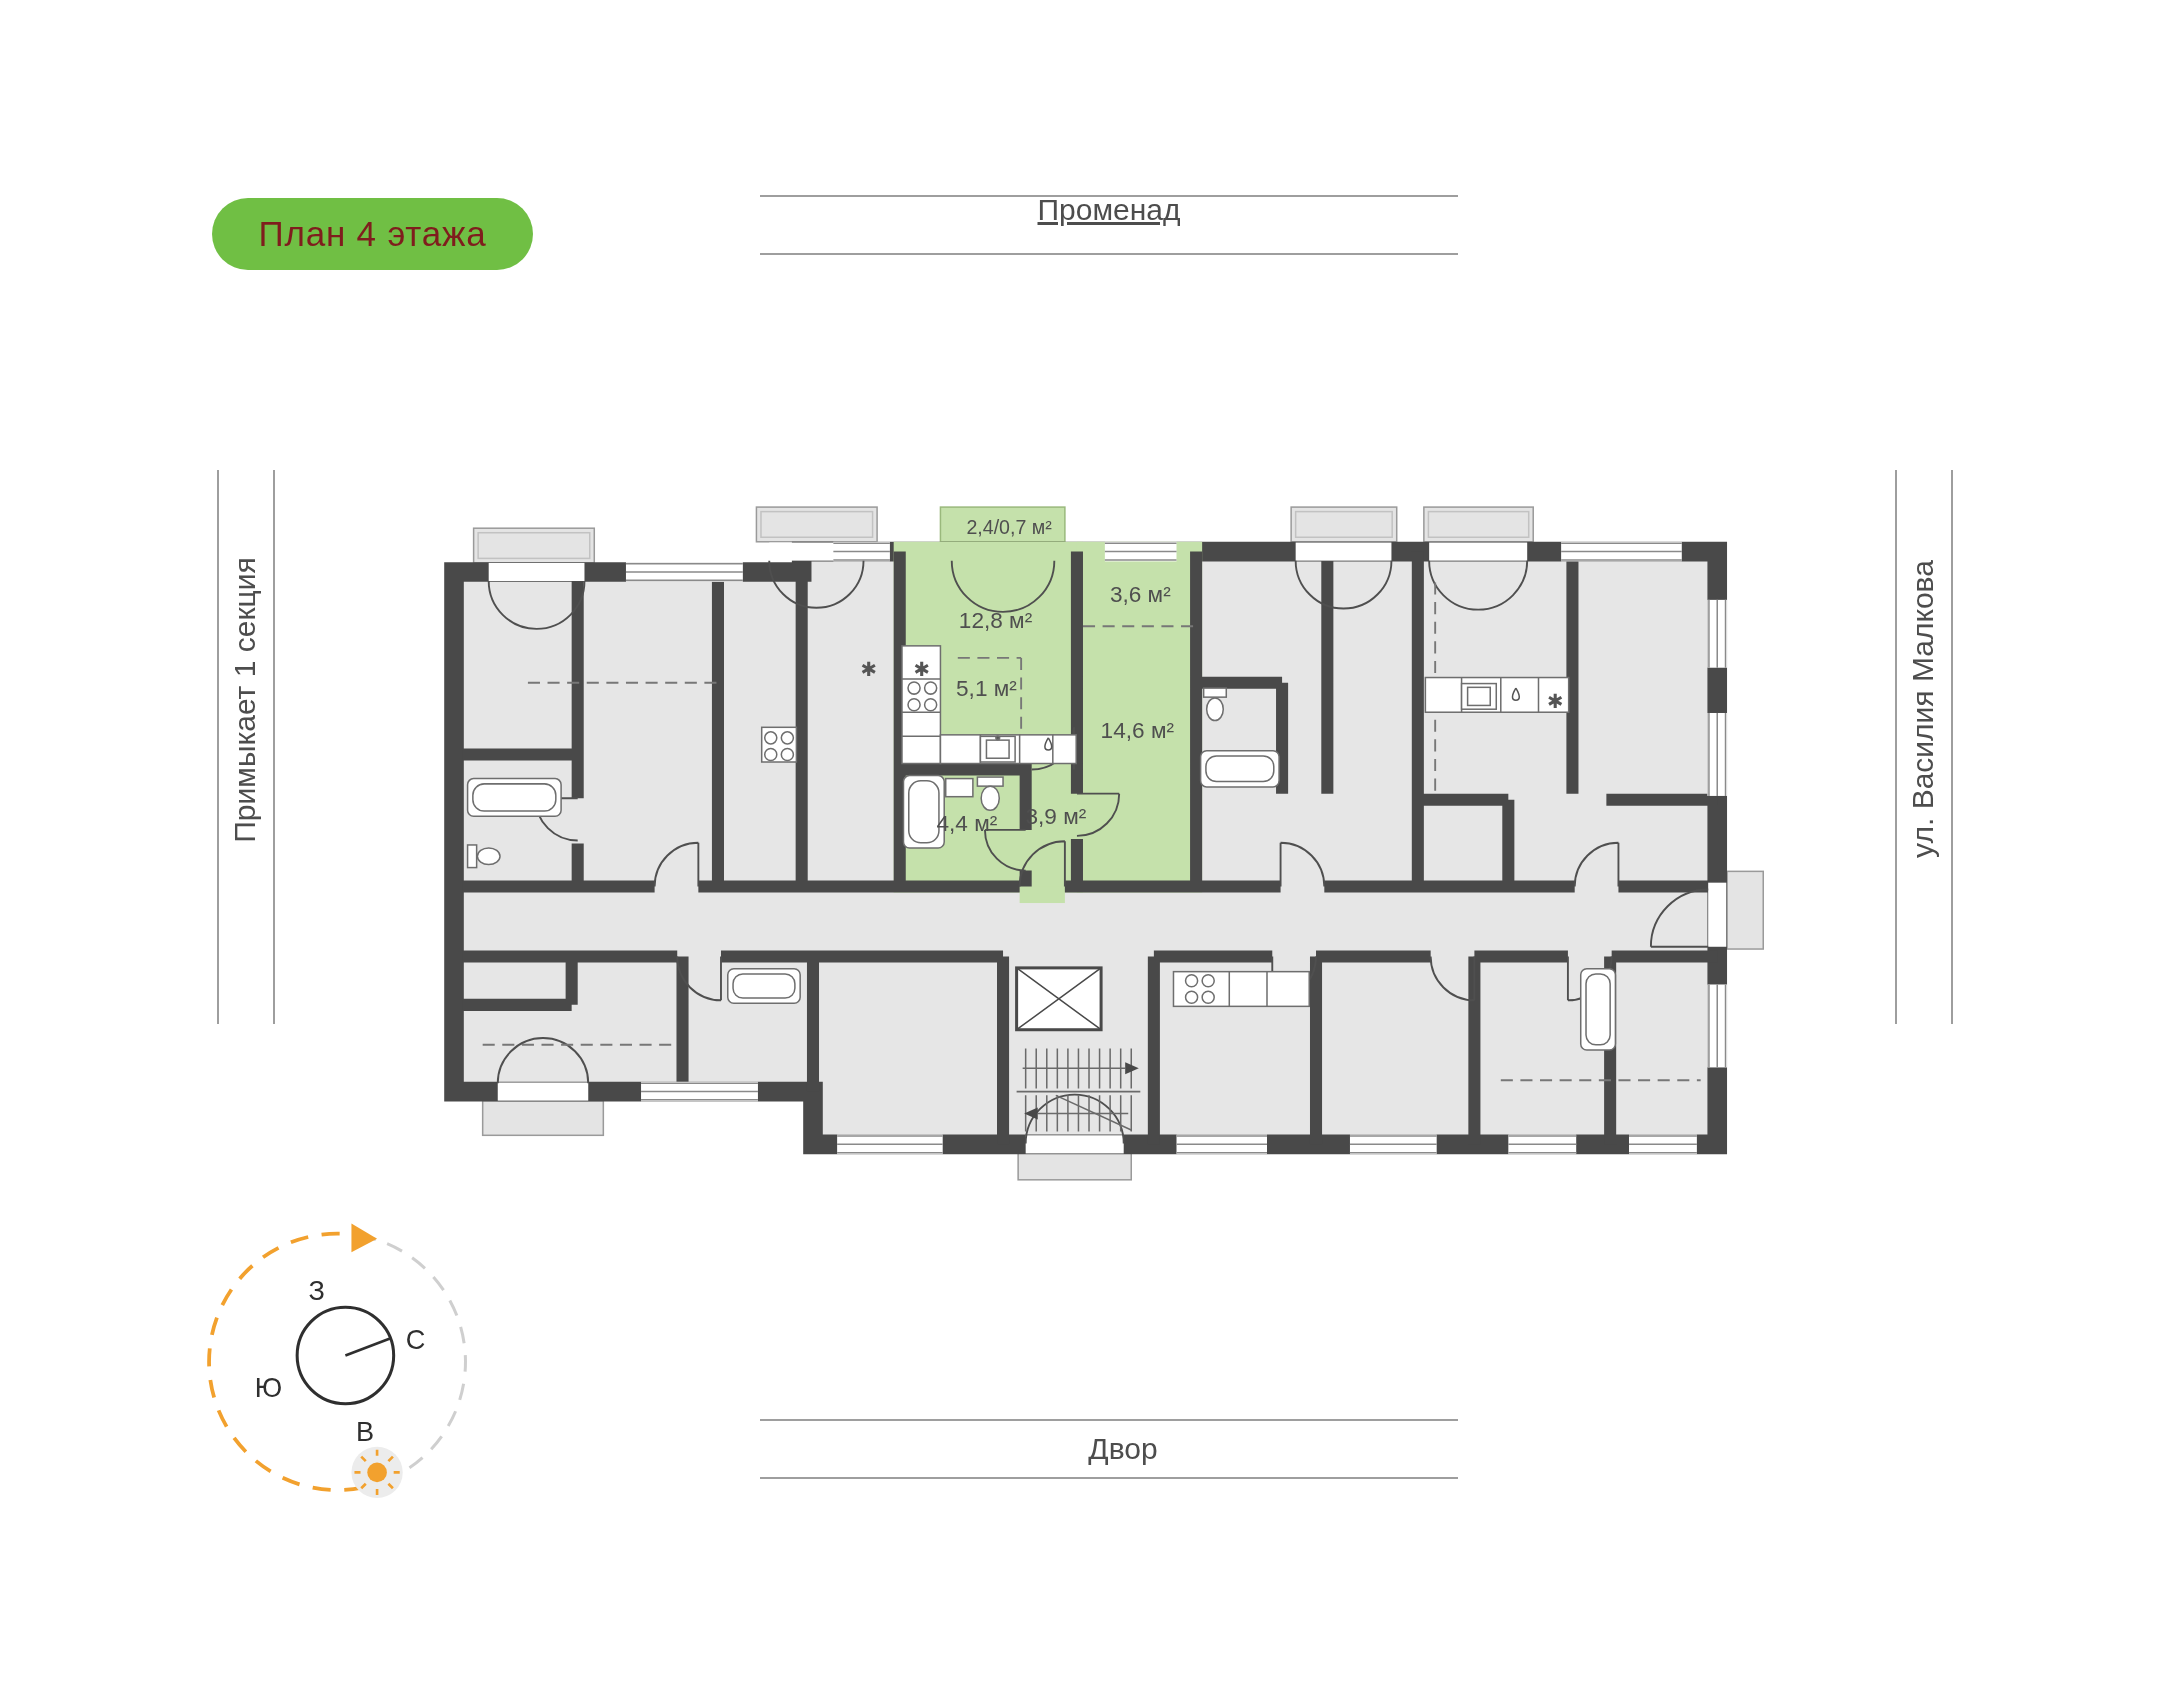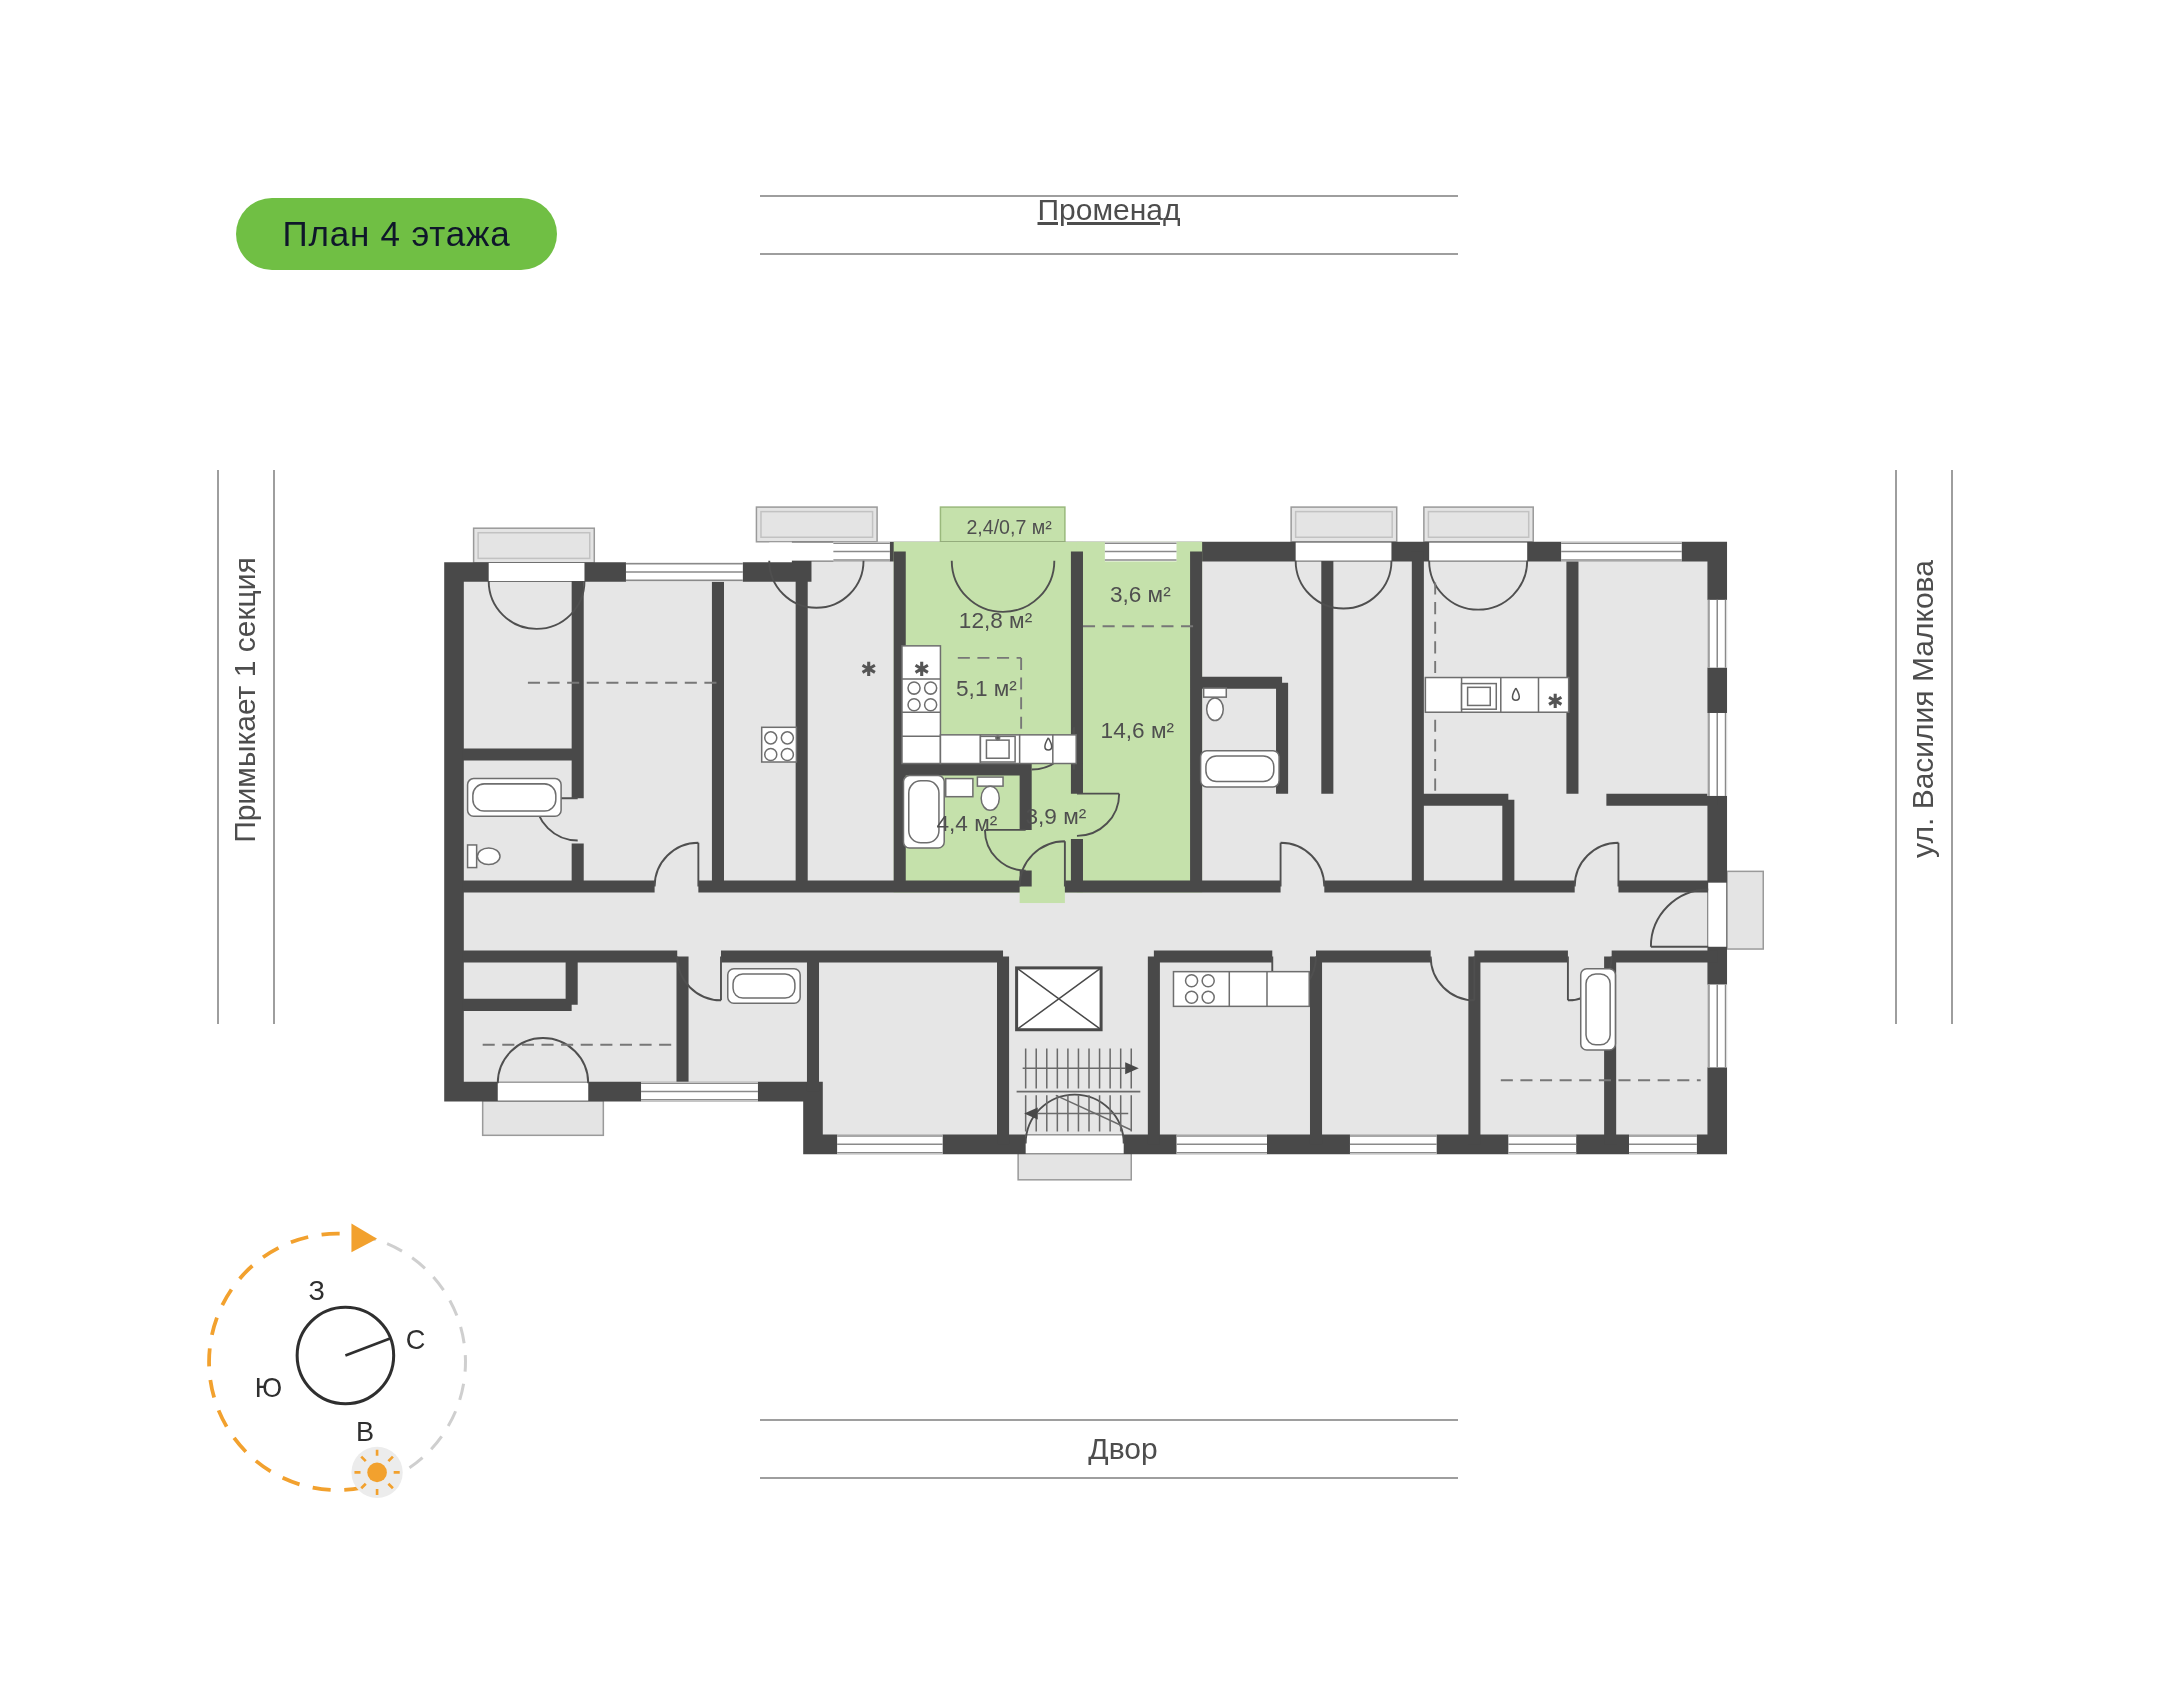--- a/index.html
+++ b/index.html
@@ -1,20 +1,20 @@
 <!DOCTYPE html>
 <html style="font-size:12px"><head>
 <meta charset="utf-8">
 <style>
   html,body{margin:0;padding:0;background:#fff;}
   .page{position:relative;width:2172px;height:1705px;background:#ffffff;overflow:hidden;
         font-family:"Liberation Sans",sans-serif;color:#4d4d4d;}
-  .badge{position:absolute;left:236px;top:198px;width:321px;height:72px;border-radius:39px;
+  .badge{position:absolute;left:212px;top:198px;width:321px;height:72px;border-radius:39px;
          background:#70bf44;display:flex;align-items:center;justify-content:center;
-         color:#0f172a;font-size:35px;letter-spacing:0.8px;}
+         color:#7f1d1d;font-size:35px;letter-spacing:0.8px;}
   .guide{position:absolute;background:#9e9e9e;}
   .guide.h{height:2.3px;width:698px;left:760px;}
   .guide.v{width:2.3px;height:554px;top:470px;}
   .street{position:absolute;font-size:30px;color:#4d4d4d;white-space:nowrap;}
   .street.top{left:1109px;top:210px;transform:translate(-50%,-50%);text-decoration:underline;}
   .street.bottom{left:1115px;top:1449px;transform:translate(-50%,-50%);margin-left:8px;}
   .street.left{left:245px;top:700px;transform:translate(-50%,-50%) rotate(-90deg);}
   .street.right{left:1923px;top:709px;transform:translate(-50%,-50%) rotate(-90deg);}
   svg{position:absolute;left:0;top:0;}
   svg text{font-family:"Liberation Sans",sans-serif;fill:#4f4f4f;}

